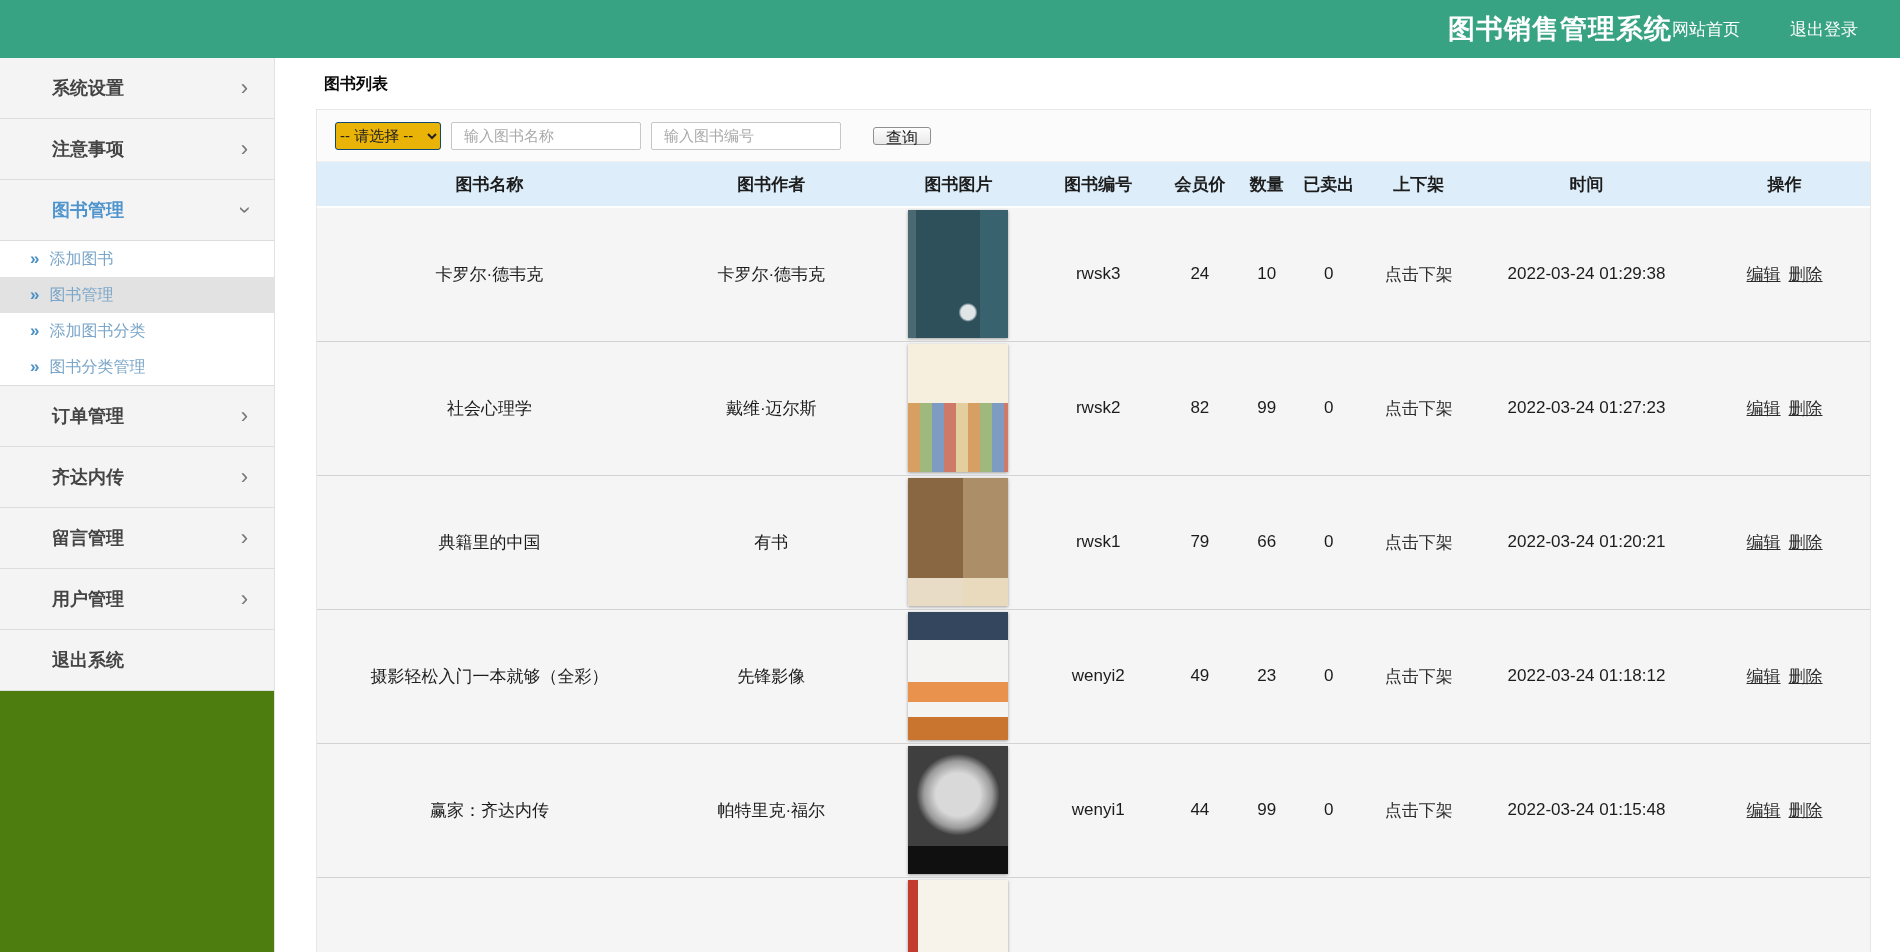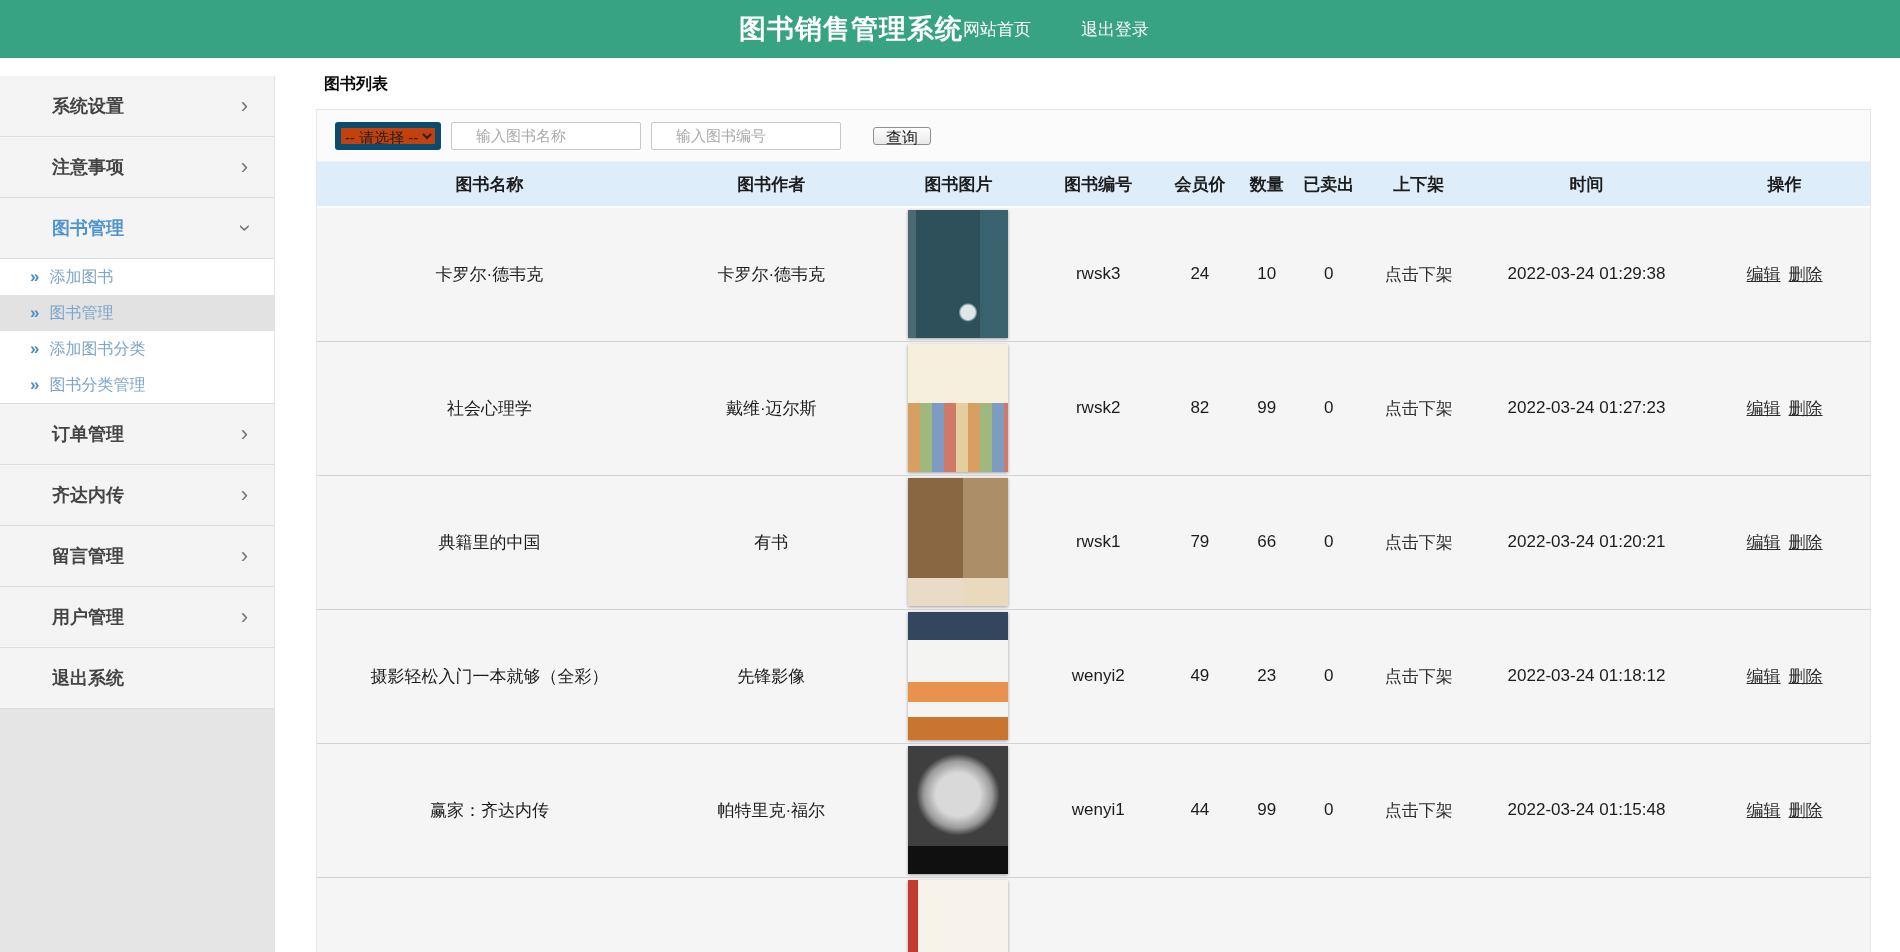--- a/index.html
+++ b/index.html
@@ -1,28 +1,28 @@
 <!DOCTYPE html>
 <html><head>
 <meta charset="utf-8">
 <style>
   * { margin:0; padding:0; box-sizing:border-box; }
   html,body { width:1900px; height:952px; overflow:hidden; background:#fff;
     font-family:"Liberation Sans","DejaVu Sans",sans-serif; }
 
   
   .topbar { position:absolute; top:0; left:0; width:1900px; height:58px;
-    background:#38a383; display:flex; align-items:center; justify-content:center;
+    background:#38a383; display:flex; align-items:center; justify-content:flex-end;
     padding:0 42px 0 30px; }
   .topbar h1 { color:#fff; font-size:27px; font-weight:bold; letter-spacing:1px; }
   .top-links { display:flex; gap:50px; }
   .top-links a { color:#fff; font-size:17px; text-decoration:none; cursor:pointer; }
 
   
-  .sidebar { position:absolute; top:76px; left:0; width:275px; bottom:0; background:#e5e5e5;
+  .sidebar { position:absolute; top:58px; left:0; width:275px; bottom:0; background:#4d7c0f;
     border-right:1px solid #e2e2e2; }
   .side-item { height:61px; background:#f4f4f4; border-bottom:1px solid #ddd;
     display:flex; align-items:center; padding:0 26px 0 52px; cursor:pointer;
     font-size:18px; font-weight:bold; color:#444; position:relative; }
   .side-item .chev { position:absolute; right:26px; color:#777; font-size:22px;
     font-weight:normal; line-height:1; }
   .chev.down { display:inline-block; transform:rotate(90deg); }
   .side-item.active-group { color:#4f94cd; }
   .submenu { background:#fff; border-bottom:1px solid #ddd; }
   .sub-item { height:36px; display:flex; align-items:center; padding-left:30px;
@@ -31,22 +31,22 @@
   .sub-item.selected { background:#e2e2e2; }
 
   
   .main { position:absolute; top:58px; left:276px; right:0; bottom:0; background:#fff; }
   .page-title { margin:16px 0 14px 48px; font-size:16px; font-weight:bold; color:#0a0a0a; }
   .panel { margin-left:40px; width:1555px; background:#fcfcfc; border:1px solid #e7e7e7; }
 
   .search-bar { height:52px; display:flex; align-items:center; gap:10px;
     padding:0 18px; background:#fbfbfb; border-bottom:1px solid #f0f0f0; }
   .search-bar select { width:106px; height:28px; font-size:15px; color:#222;
-    border:6px solid #0c4a6e; border-radius:3px; background:#c2410c; }
-  .search-bar input { width:190px; height:28px; font-size:15px; padding:0 24px;
+    border:1px solid #0c4a6e; border-radius:3px; background:#eab308; }
+  .search-bar input { width:190px; height:28px; font-size:15px; padding:0 12px;
     border:1px solid #c7c7c7; border-radius:2px; color:#333; background:#fff; }
   .search-bar input::placeholder { color:#a9a9a9; }
   .search-bar button { width:58px; height:18px; font-size:16px; color:#222;
     border:1px solid #8f8f8f; border-radius:3px;
     background:linear-gradient(#fdfdfd,#e9e9e9); cursor:pointer; margin-left:22px; }
 
   table.books { width:100%; border-collapse:collapse; table-layout:fixed; }
   table.books th { height:45px; background:#ddeefa; font-size:17px; font-weight:bold;
     color:#1c1c1c; text-align:center; }
   table.books td { height:134px; background:#f5f5f5; border-top:1px solid #d2d2d2;

